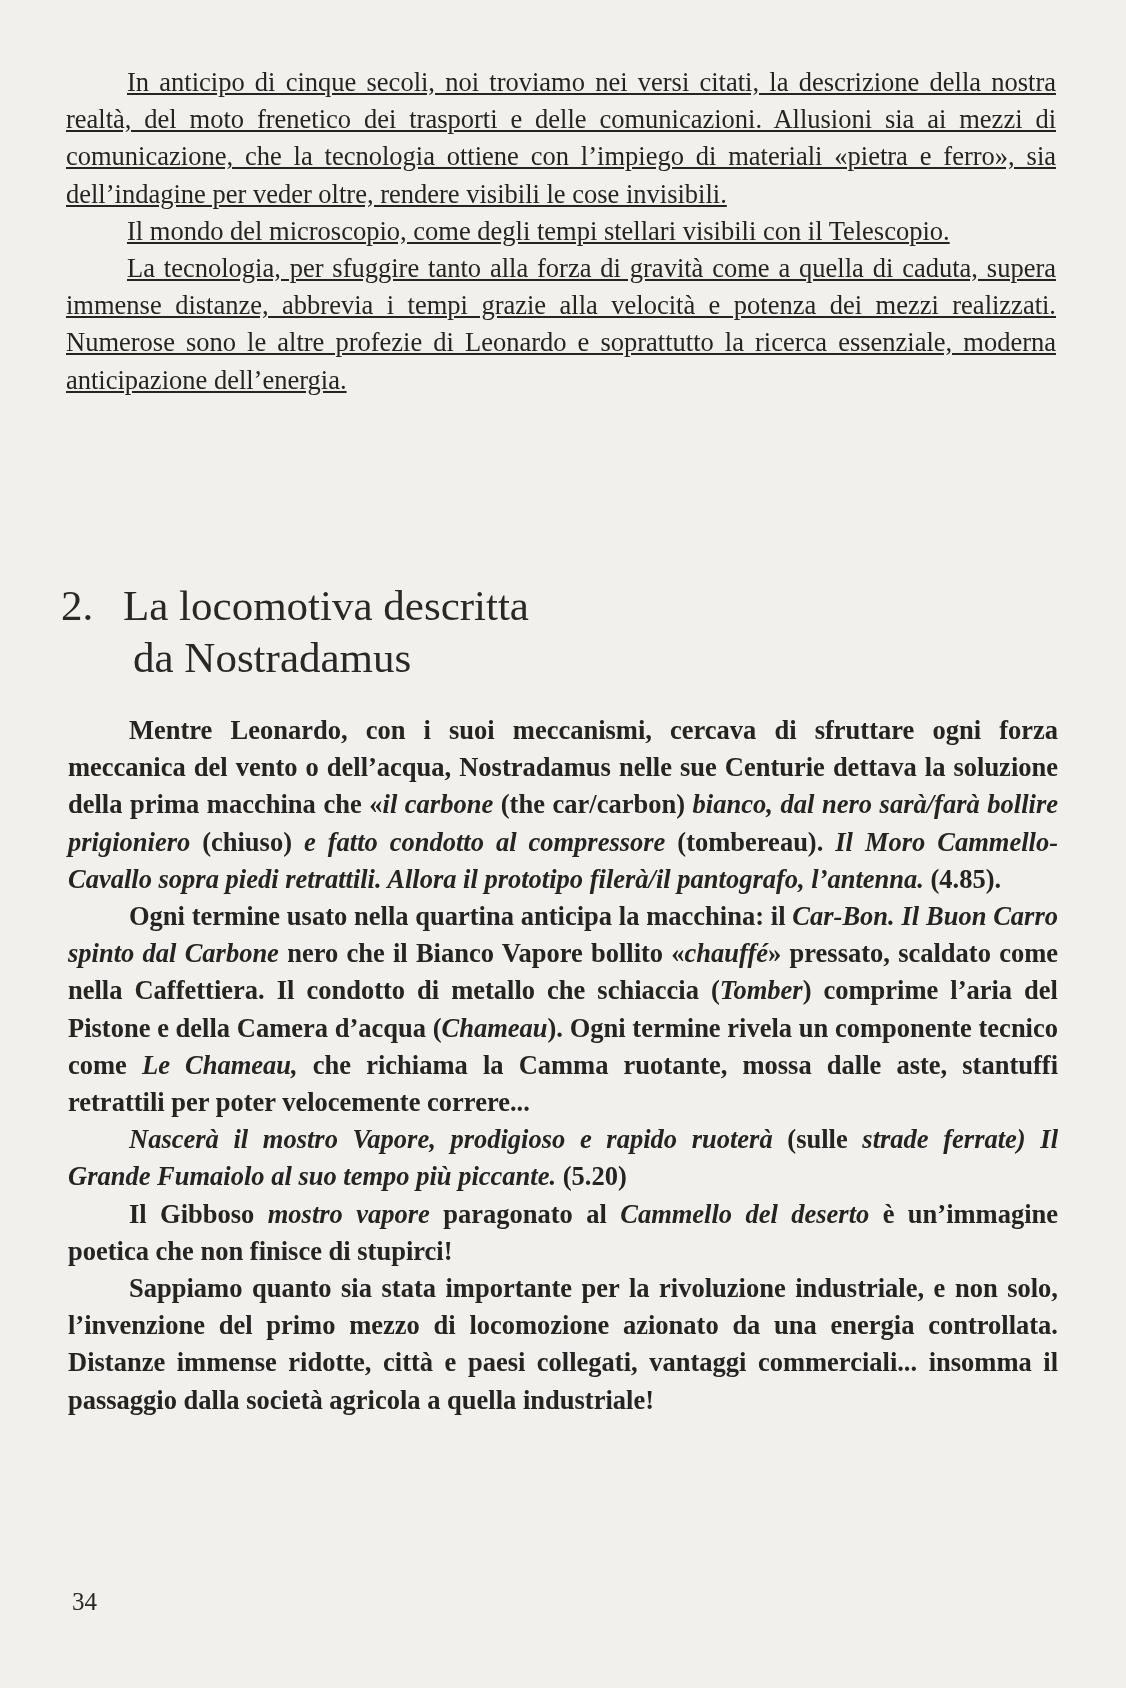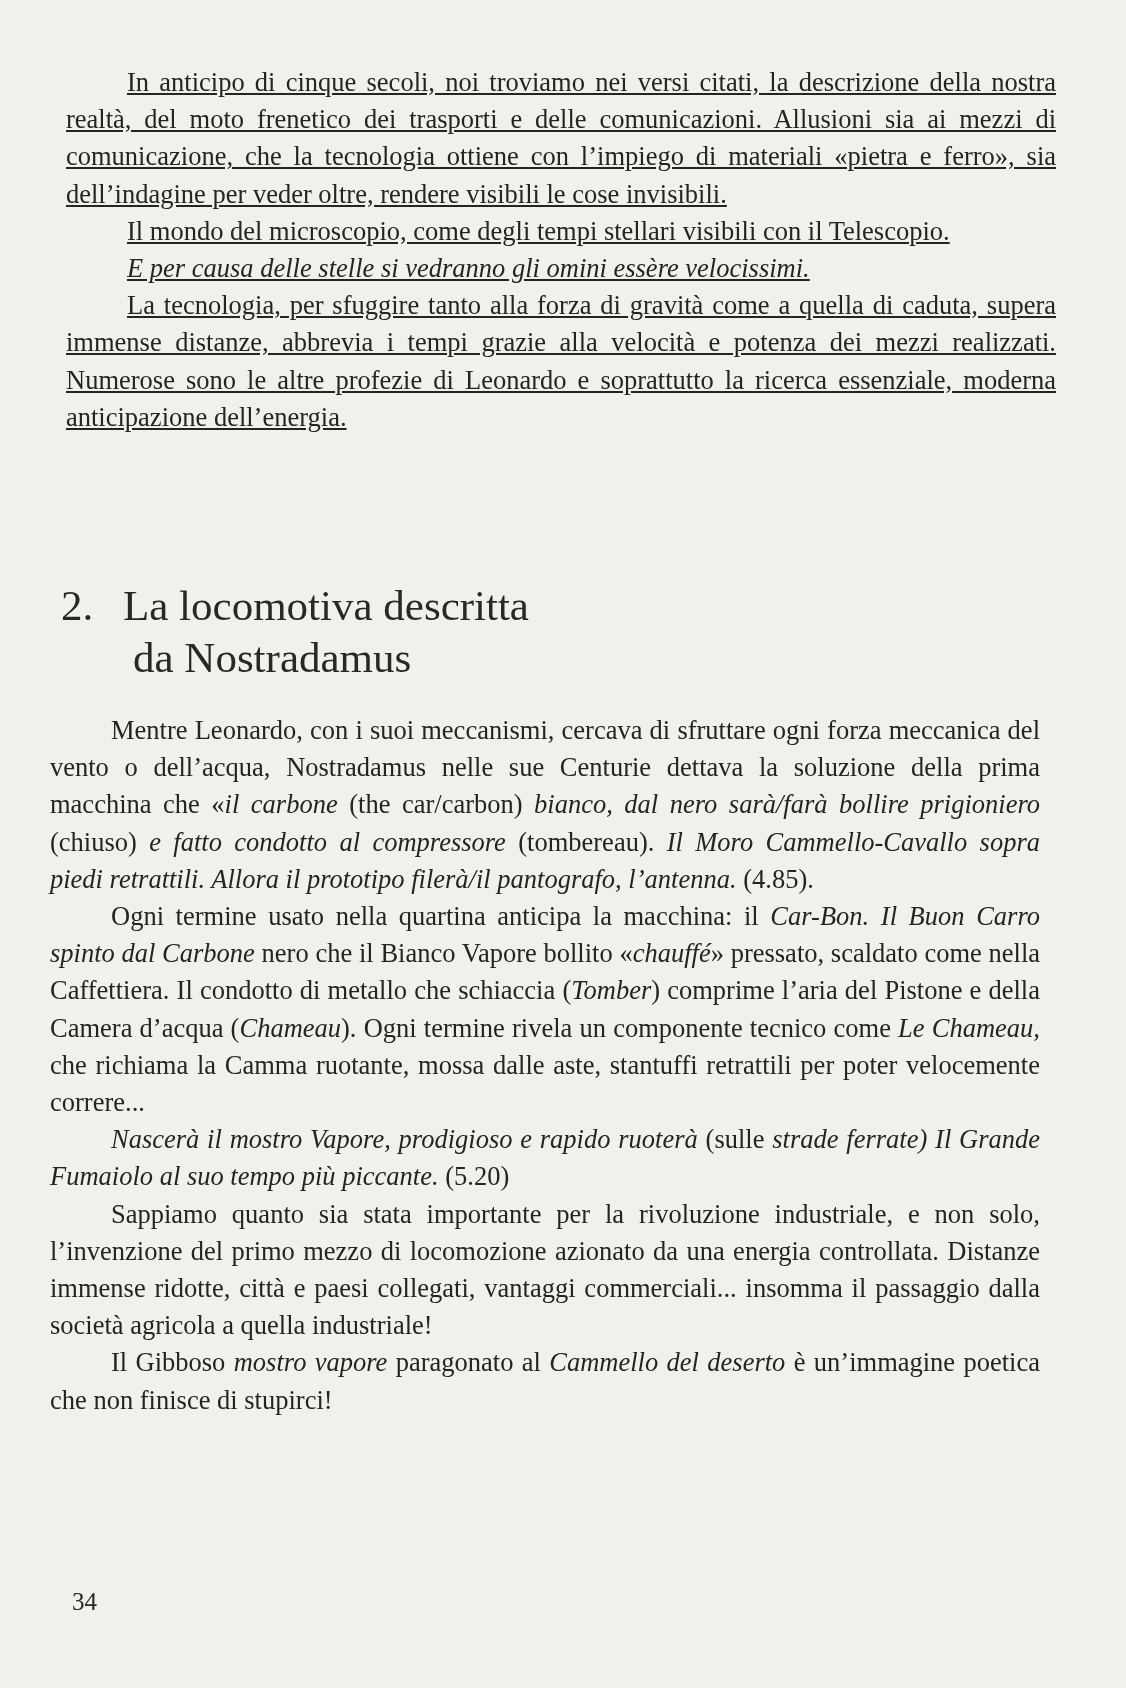--- a/index.html
+++ b/index.html
@@ -35,48 +35,48 @@
     font-size: 43px;
     line-height: 52px;
     font-weight: normal;
     margin: 0;
     color: #2a2826;
   }
   .section-heading .num { display: inline-block; width: 62px; }
   .section-heading .line2 { display: block; padding-left: 72px; }
   .section2 {
     position: absolute;
-    left: 50px;
+    left: 68px;
     top: 712px;
     width: 990px;
+    font-weight: bold;
   }
   .page-number {
     position: absolute;
     left: 72px;
     top: 1588px;
     font-size: 25px;
     color: #2a2826;
   }
 </style>
 </head>
 <body style="background: rgb(241, 240, 236); color: rgb(38, 36, 34);">
 
 <div class="page">
   <p class="para"><span>In anticipo di cinque secoli, noi troviamo nei versi citati, la descrizione della nostra realtà, del moto frenetico dei trasporti e delle comunicazioni. Allusioni sia ai mezzi di comunicazione, che la tecnologia ottiene con l’im­piego di materiali «pietra e ferro», sia dell’indagine per veder oltre, rendere visibili le cose invisibili.</span></p>
   <p class="para"><span>Il mondo del microscopio, come degli tempi stellari visibili con il Tele­scopio.</span></p>
-  <p class="para"><i>E per causa delle stelle si vedranno gli omini essère velocissimi.</i></p>
   <p class="para"><span>La tecnologia, per sfuggire tanto alla forza di gravità come a quella di caduta, supera immense distanze, abbrevia i tempi grazie alla velocità e po­tenza dei mezzi realizzati. Numerose sono le altre profezie di Leonardo e so­prattutto la ricerca essenziale, moderna anticipazione dell’energia.</span></p>
 </div>
 
 <h2 class="section-heading">
   <span class="num">2.</span><span>La locomotiva descritta</span>
   <span class="line2">da Nostradamus</span>
 </h2>
 
 <div class="section2">
   <p class="para"><span>Mentre Leonardo, con i suoi meccanismi, cercava di sfruttare ogni forza meccanica del vento o dell’acqua, Nostradamus nelle sue Centurie dettava la soluzione della prima macchina che «</span><i>il carbone</i><span> (the car/carbon) </span><i>bianco, dal nero sarà/farà bollire prigioniero</i><span> (chiuso) </span><i>e fatto condotto al compressore</i><span> (tombereau). </span><i>Il Moro Cammello-Cavallo sopra piedi retrattili. Allora il pro­totipo filerà/il pantografo, l’antenna.</i><span> (4.85).</span></p>
   <p class="para"><span>Ogni termine usato nella quartina anticipa la macchina: il </span><i>Car-Bon. Il Buon Carro spinto dal Carbone</i><span> nero che il Bianco Vapore bollito «</span><i>chauffé</i><span>» pressato, scaldato come nella Caffettiera. Il condotto di metallo che schiac­cia (</span><i>Tomber</i><span>) comprime l’aria del Pistone e della Camera d’acqua (</span><i>Chameau</i><span>). Ogni termine rivela un componente tecnico come </span><i>Le Chameau,</i><span> che richiama la Camma ruotante, mossa dalle aste, stantuffi retrattili per po­ter velocemente correre...</span></p>
   <p class="para"><i>Nascerà il mostro Vapore, prodigioso e rapido ruoterà</i><span> (sulle </span><i>strade fer­rate) Il Grande Fumaiolo al suo tempo più piccante.</i><span> (5.20)</span></p>
+  <p class="para"><span>Il Gibboso </span><i>mostro vapore</i><span> paragonato al </span><i>Cammello del deserto</i><span> è un’im­magine poetica che non finisce di stupirci!</span></p>
   <p class="para"><span>Sappiamo quanto sia stata importante per la rivoluzione industriale, e non solo, l’invenzione del primo mezzo di locomozione azionato da una ener­gia controllata. Distanze immense ridotte, città e paesi collegati, vantaggi commerciali... insomma il passaggio dalla società agricola a quella industriale!</span></p>
-  <p class="para"><span>Il Gibboso </span><i>mostro vapore</i><span> paragonato al </span><i>Cammello del deserto</i><span> è un’im­magine poetica che non finisce di stupirci!</span></p>
 </div>
 
 <div class="page-number">34</div>
 
 </body></html>

